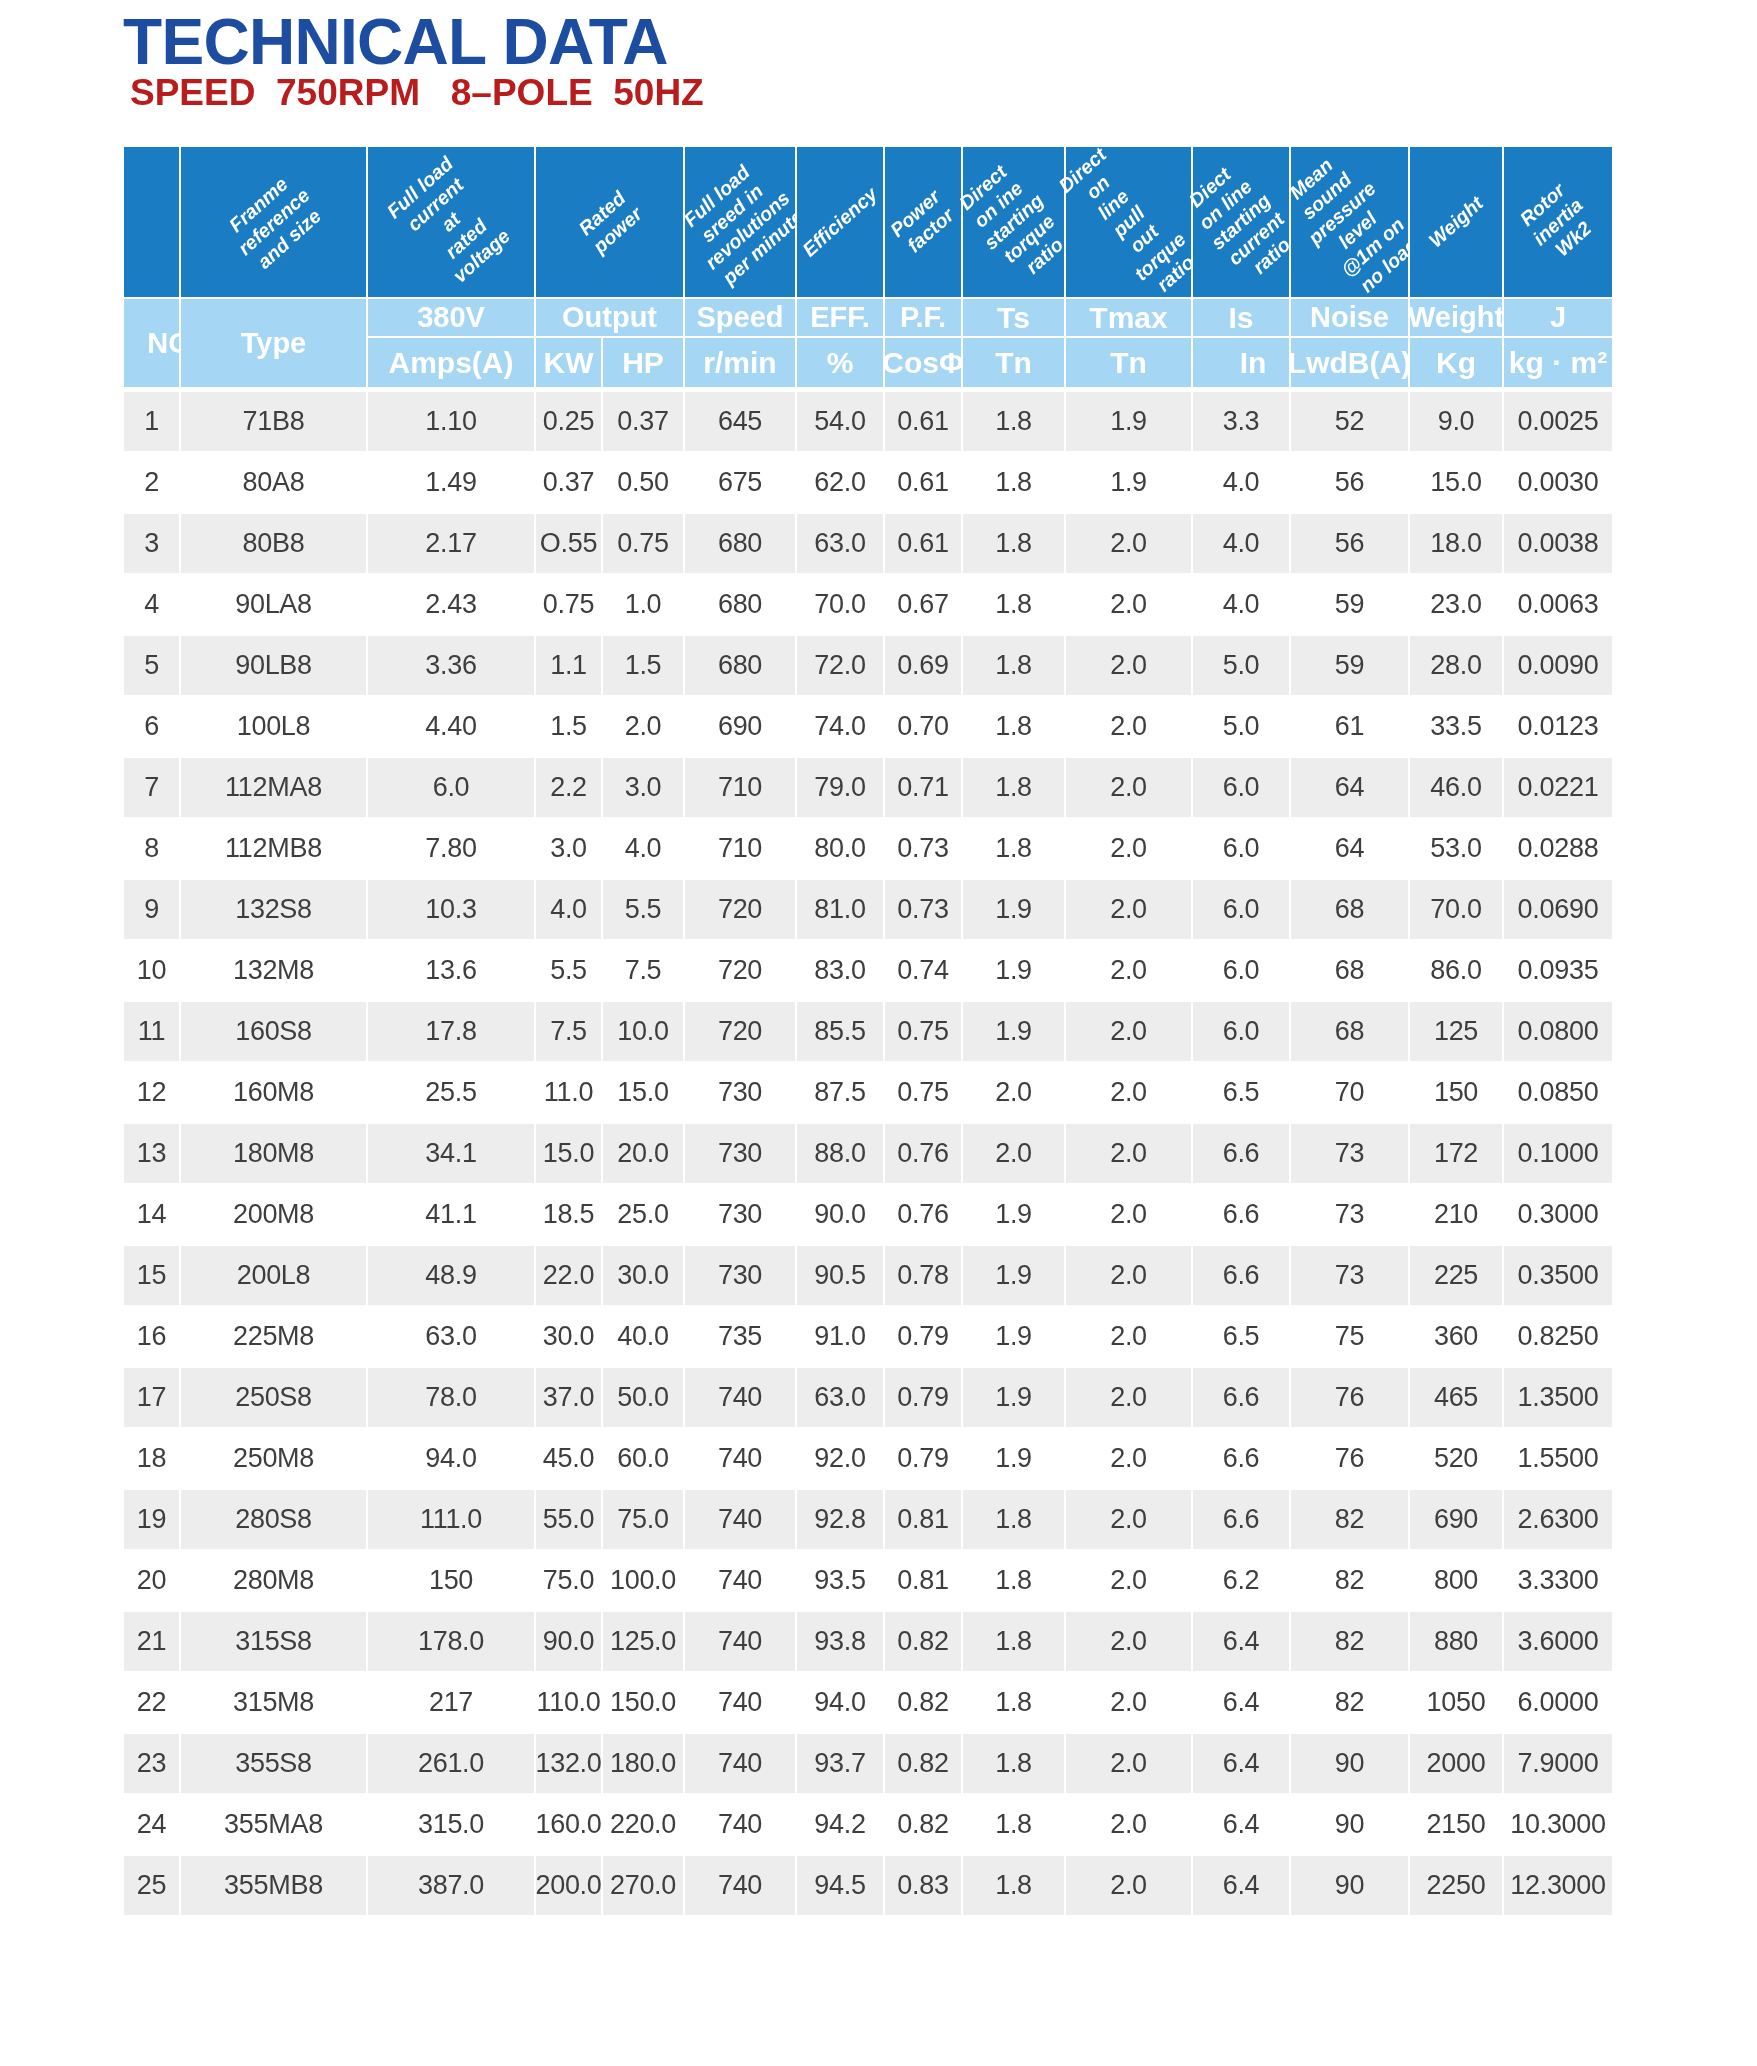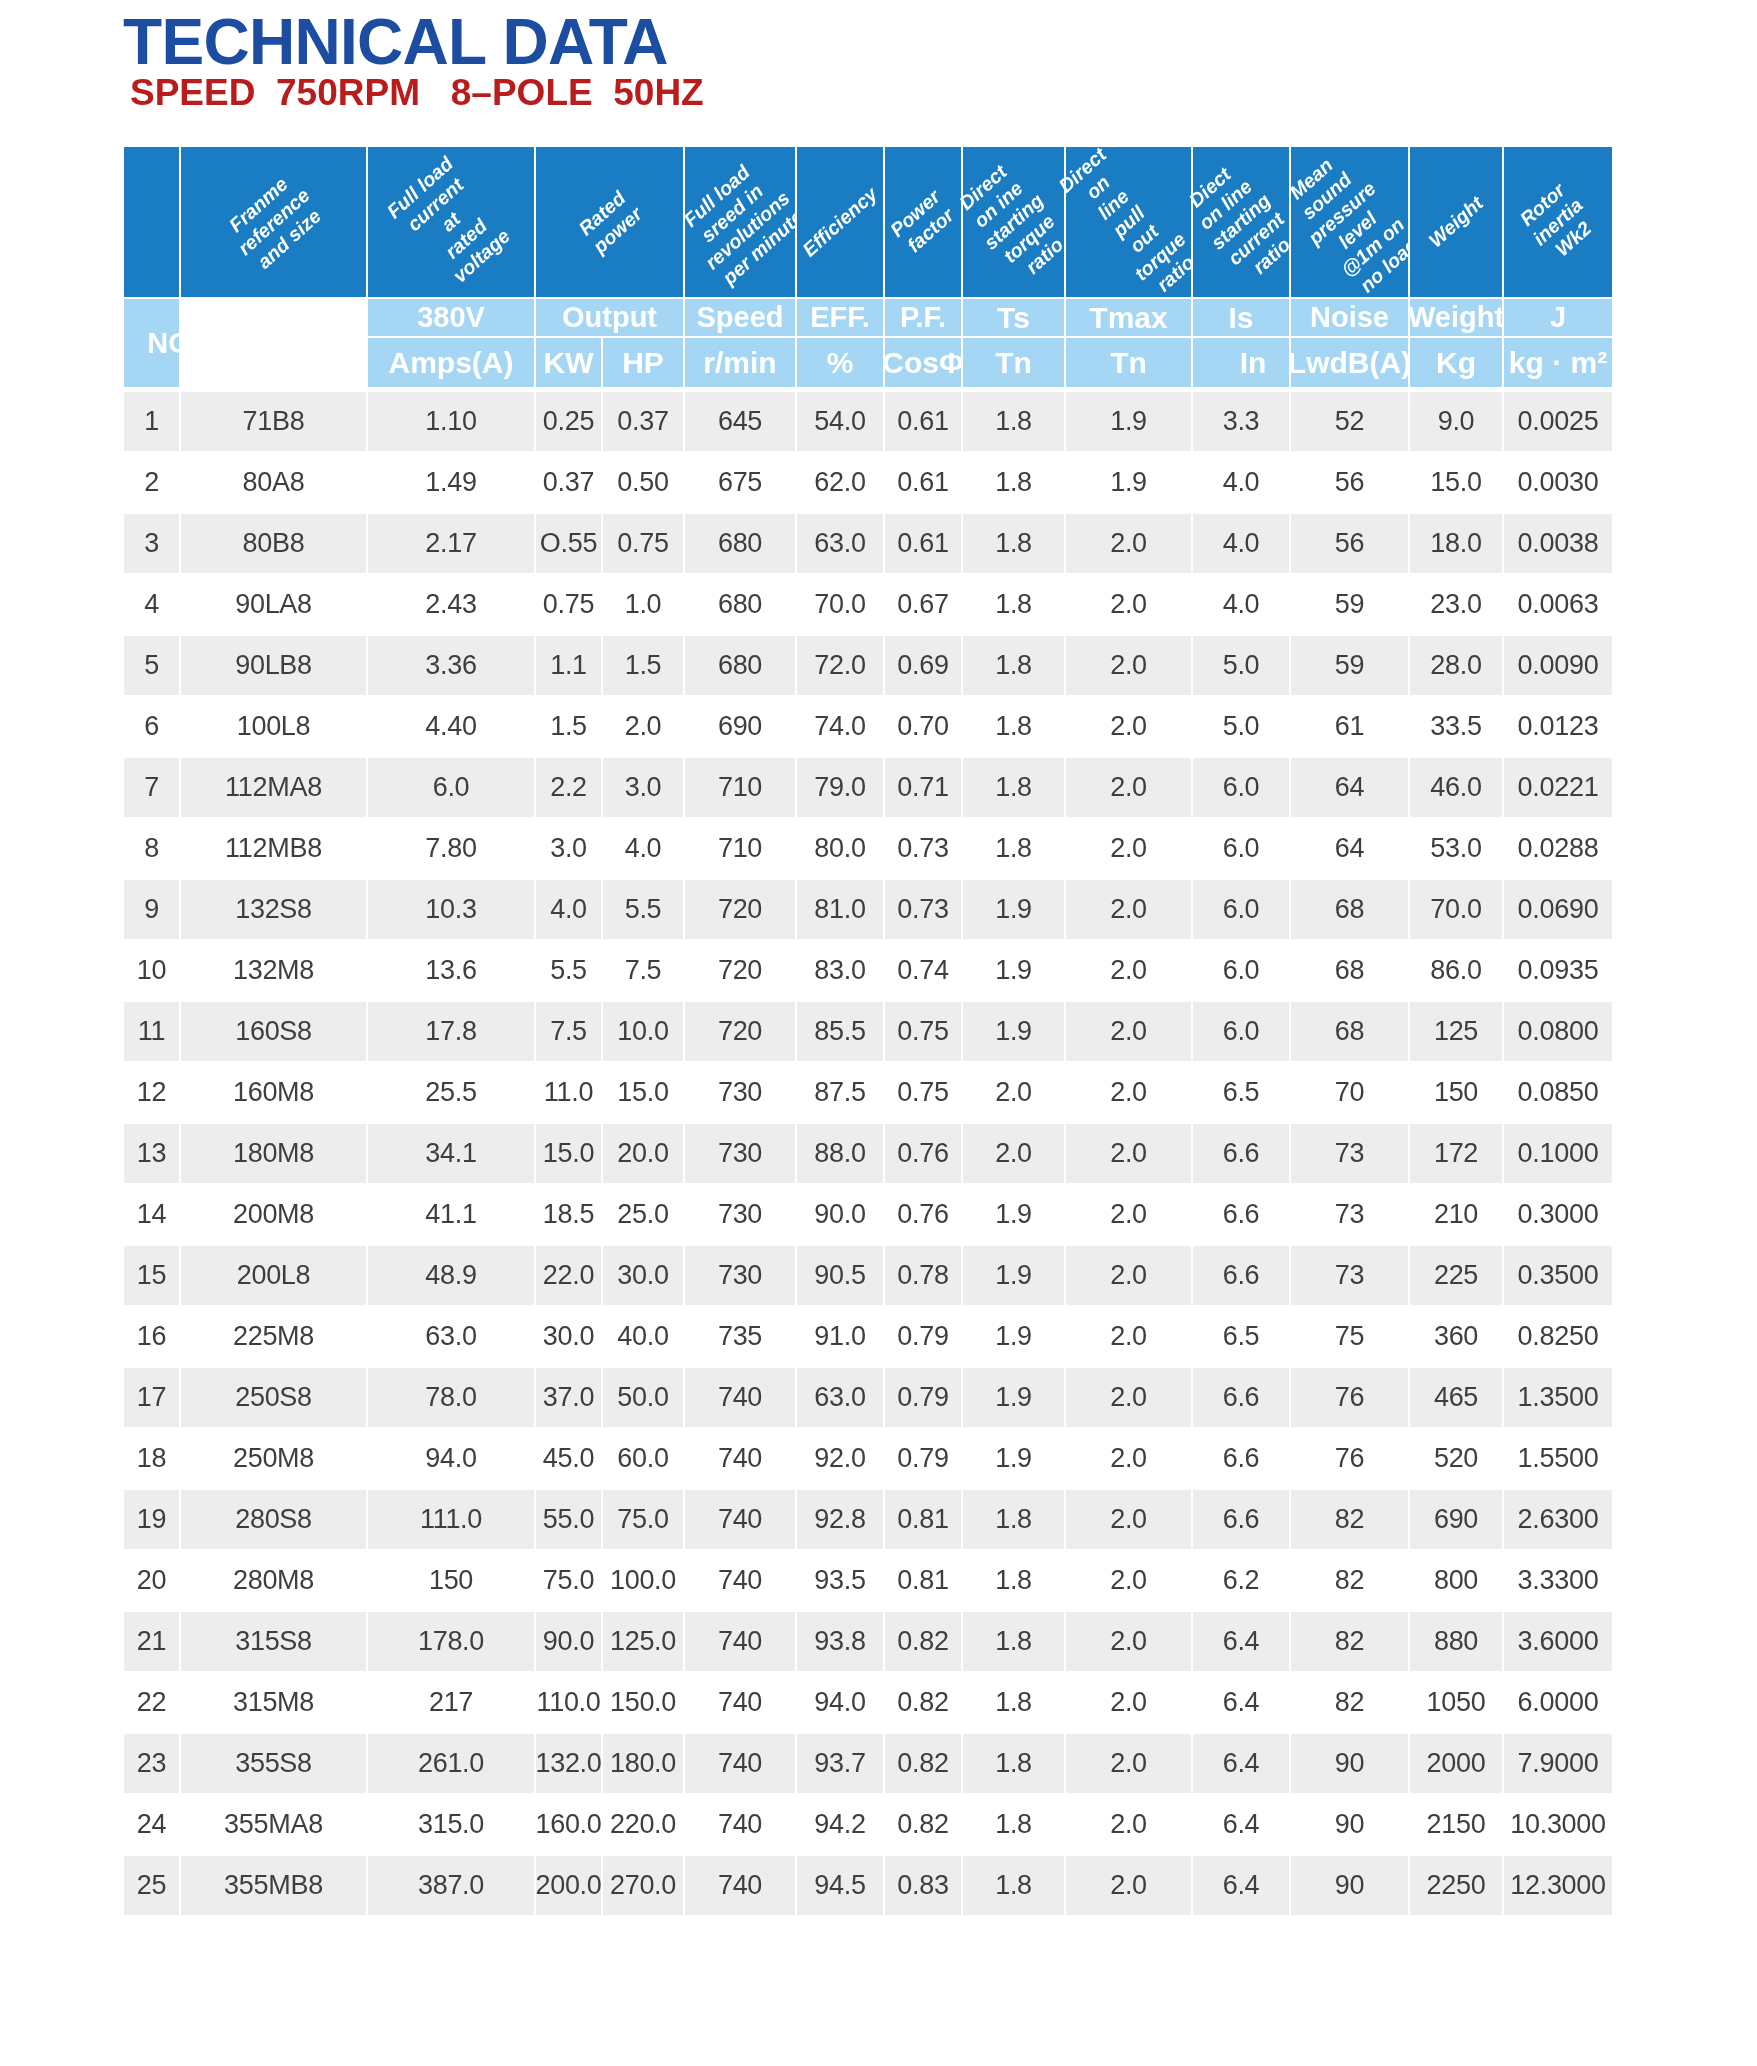--- a/index.html
+++ b/index.html
@@ -113,20 +113,21 @@
 no load</span>
         </div>
       <div class="hcell bb a11">
           <span class="rot">Weight</span>
         </div>
       <div class="hcell bb a12 nr">
           <span class="rot">Rotor inertia Wk2</span>
         </div>
 
       <div class="lcell f1 b-no">NO.</div>
+      <div class="lcell f1 b-type">Type</div>
       <div class="lcell f1 bb b-v380">380V</div>
       <div class="lcell f2 c-amps">Amps(A)</div>
       <div class="lcell f1 bb b-out">Output</div>
       <div class="lcell f2 c-kw">KW</div>
       <div class="lcell f2 c-hp">HP</div>
       <div class="lcell f1 bb b-speed">Speed</div>
       <div class="lcell f2 c-rmin">r/min</div>
       <div class="lcell f1 bb b-eff">EFF.</div>
       <div class="lcell f2 c-pct">%</div>
       <div class="lcell f1 bb b-pf">P.F.</div>

